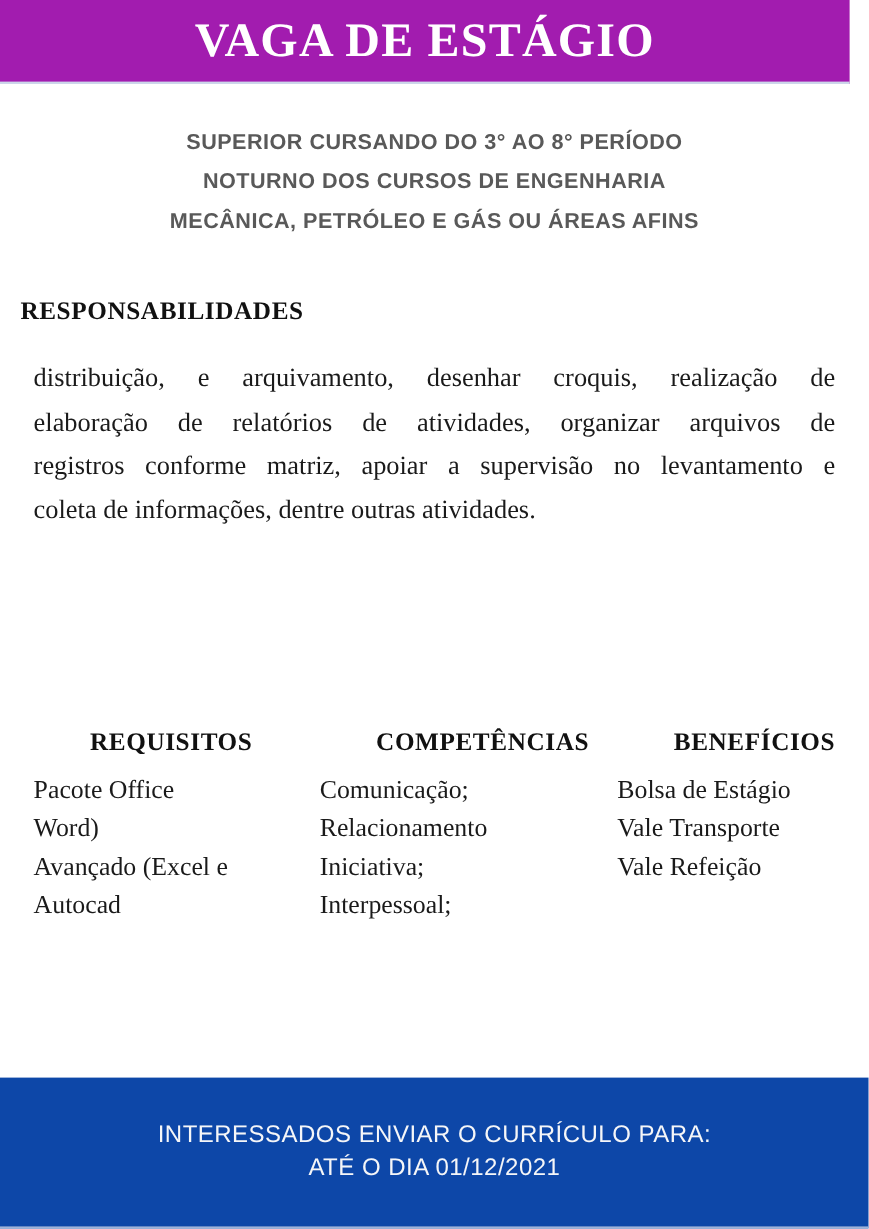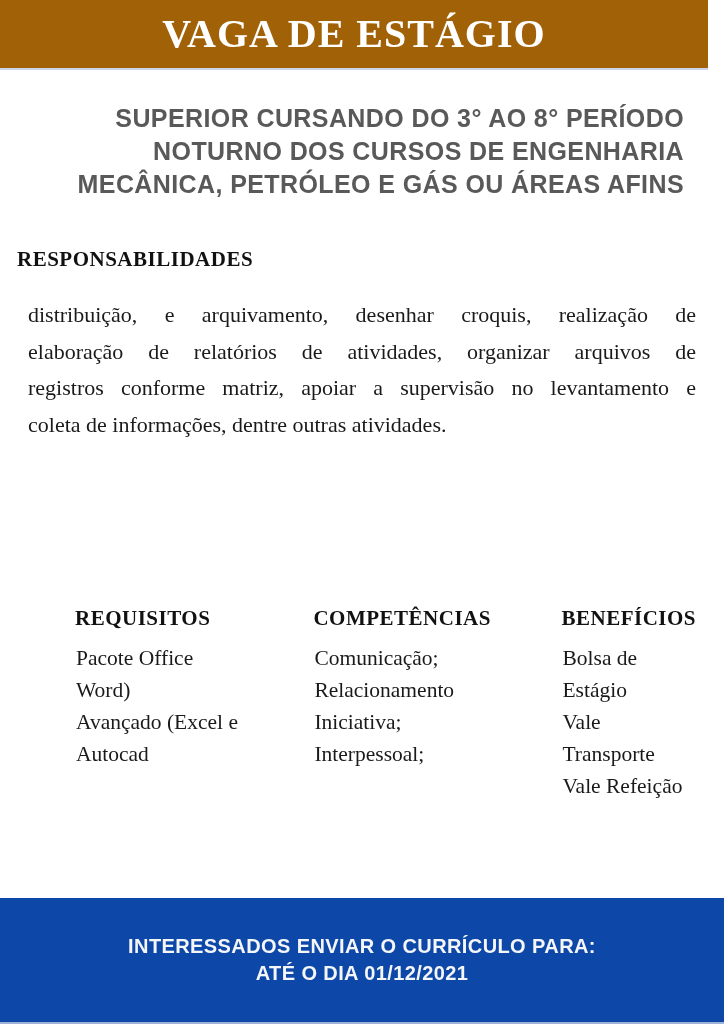--- a/index.html
+++ b/index.html
@@ -10,45 +10,45 @@
     background: #ffffff;
     overflow: hidden;
     font-family: "Liberation Serif", serif;
   }
 
   
   .top-banner {
     position: absolute;
     top: 0; left: 0; right: 16px;
     height: 68px;
-    background: #a16207;
+    background: #a21caf;
     border-bottom: 2px solid #ccd6ea;
     display: flex;
     align-items: center;
     justify-content: center;
   }
   .top-banner h1 {
     margin: 0;
     color: #ffffff;
     font-family: "Liberation Serif", serif;
     font-weight: bold;
     font-size: 40px;
     letter-spacing: 1px;
     line-height: 68px;
   }
 
   
   .subtitle {
     position: absolute;
     top: 102px; left: 40px; right: 40px;
-    text-align: right;
+    text-align: center;
     color: #595959;
     font-family: "Liberation Sans", sans-serif;
     font-weight: bold;
-    font-size: 25px;
+    font-size: 18px;
     line-height: 33px;
     letter-spacing: 0.4px;
   }
 
   
   .resp-heading {
     position: absolute;
     top: 230px; left: 17px;
     font-family: "Liberation Serif", serif;
     font-weight: bold;
@@ -78,38 +78,38 @@
   .col-3 { flex: 1; }
   .col-heading {
     font-family: "Liberation Serif", serif;
     font-weight: bold;
     font-size: 21px;
     letter-spacing: 0.5px;
     color: #111111;
     margin-bottom: 11px;
     margin-left: 47px;
   }
-  .col-items { font-size: 21.5px; color: #1a1a1a; margin-left: 48px; }
+  .col-items { font-size: 21.5px; color: #1a1a1a; }
   .col-items div { line-height: 32px; }
 
   
   .bottom-banner {
     position: absolute;
     top: 898px; left: 0; right: 0; bottom: 0;
     background: #0d47a8;
     border-bottom: 2px solid #9fb3d9;
     display: flex;
     align-items: center;
     justify-content: center;
   }
   .bottom-banner .footer-text {
     text-align: center;
     color: #f5f6f8;
     font-family: "Liberation Sans", sans-serif;
-    font-weight: bold;
+    font-weight: normal;
     font-size: 20px;
     line-height: 27px;
     letter-spacing: 0.4px;
   }
 </style>
 </head>
 <body>
 
 <div class="page">
 

